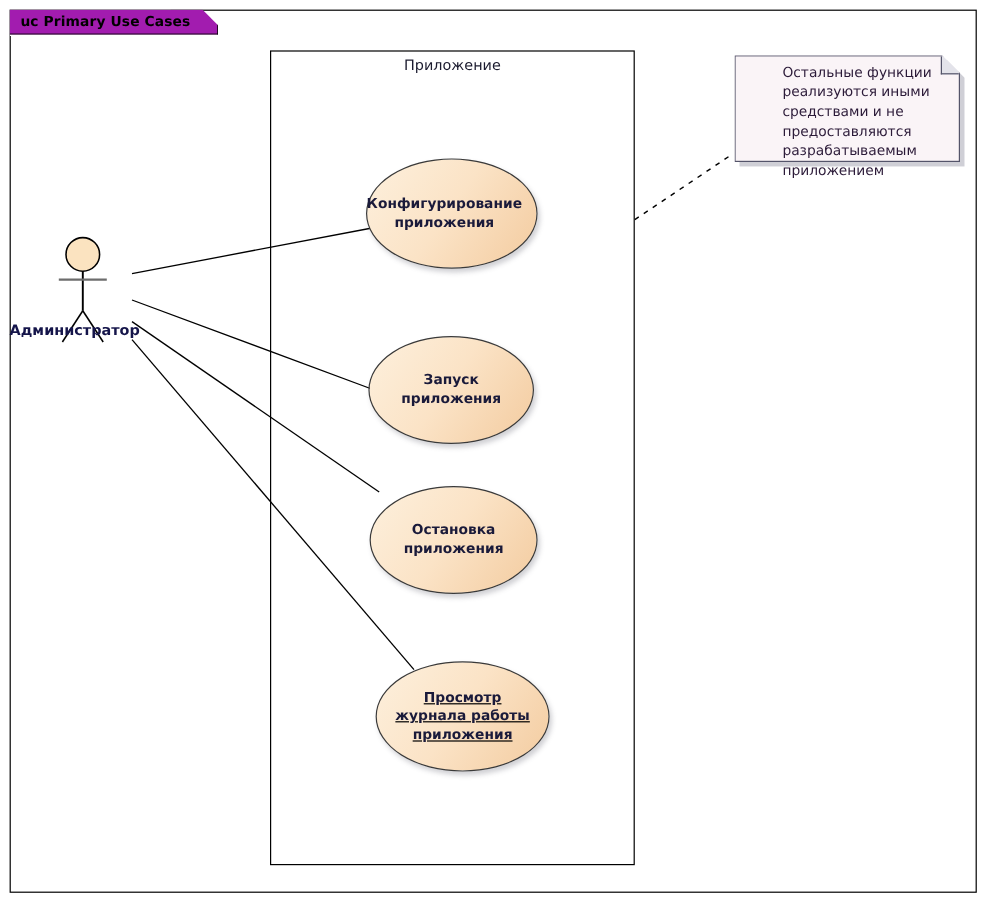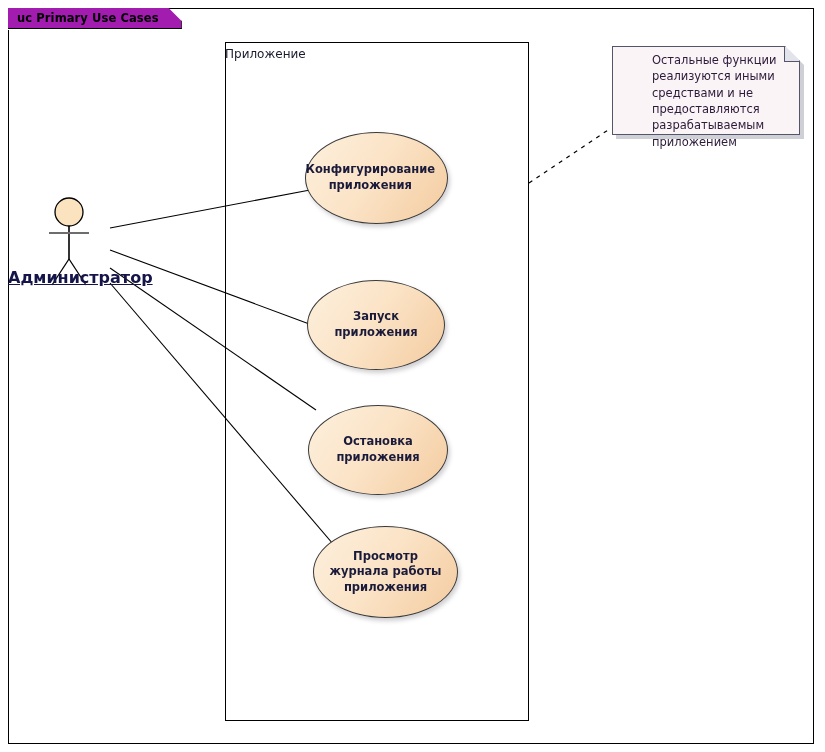--- a/index.html
+++ b/index.html
@@ -70,21 +70,21 @@
     height: 679px;
     border: 1px solid #000000;
     box-sizing: border-box;
     background: transparent;
   }
   .boundary-label {
     position: absolute;
     left: 225px;
     top: 47px;
     width: 304px;
-    text-align: left;
+    text-align: center;
     font-size: 12px;
     color: #1a1a2e;
     white-space: nowrap;
   }
   
   .usecase {
     position: absolute;
     border-radius: 50%;
     background: linear-gradient(125deg, #fdf0dd 0%, #fbe3c6 48%, #f3cb9f 100%);
     border: 1px solid #3a3a3a;
@@ -108,26 +108,25 @@
     left: 40px;
     top: 183px;
     width: 62px;
     height: 110px;
   }
   .actor-label {
     position: absolute;
     left: 8px;
     top: 268px;
     width: 130px;
-    text-align: center;
-    font-size: 16px;
+    text-align: left;
+    font-size: 12px;
     font-weight: bold;
     color: #15154a;
     white-space: nowrap;
-    text-decoration: underline;
   }
   
   .note {
     position: absolute;
     left: 612px;
     top: 46px;
     width: 188px;
     height: 89px;
     background: #faf4f7;
     border: 1px solid #54546a;
@@ -217,21 +216,21 @@
   </div>
 
   <div class="usecase" style="left:308px; top:405px; width:140px; height:90px;">
     <span class="usecase-label">Остановка приложения</span>
   </div>
 
   <div class="usecase" style="left:307px; top:280px; width:138px; height:90px;">
     <span class="usecase-label">Запуск приложения</span>
   </div>
 
-  <div class="usecase" style="left:313px; top:526px; width:145px; height:92px;">
+  <div class="usecase" style="left:313px; top:551px; width:145px; height:92px;text-decoration:underline;">
     <span class="usecase-label">Просмотр журнала работы приложения</span>
   </div>
 
   <div class="note-shadow"></div>
   <div class="note">
     <div class="note-fold"></div>
   </div>
   <div class="note-text">Остальные функции реализуются иными средствами и не предоставляются разрабатываемым приложением</div>
 
 </div>

